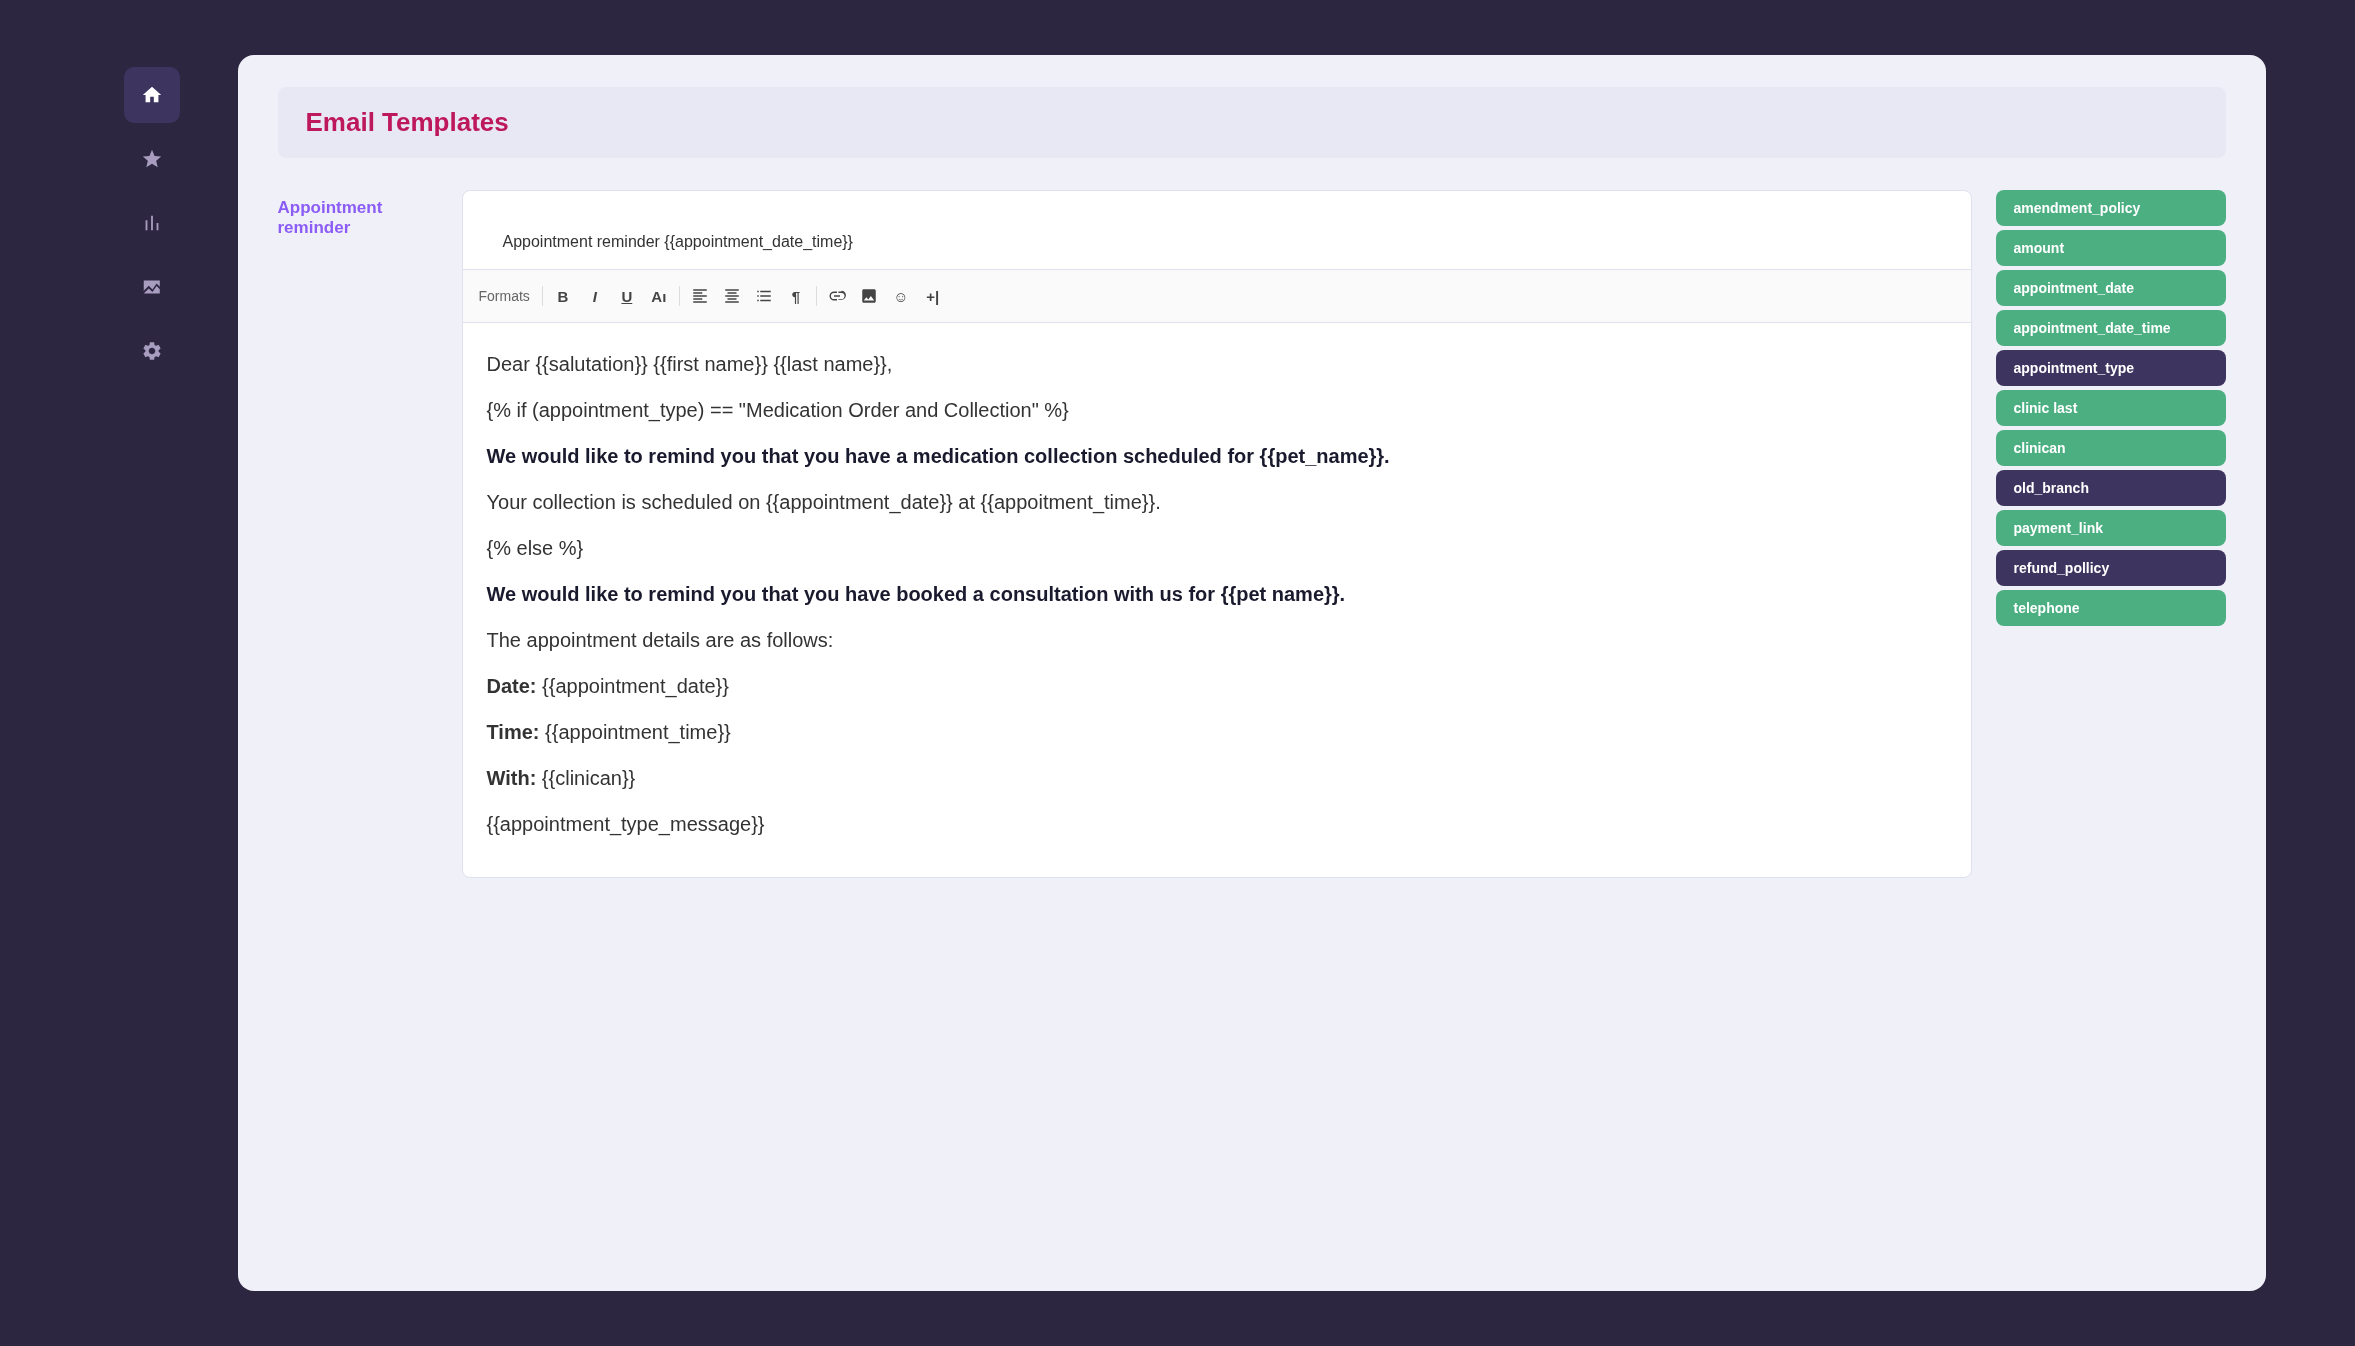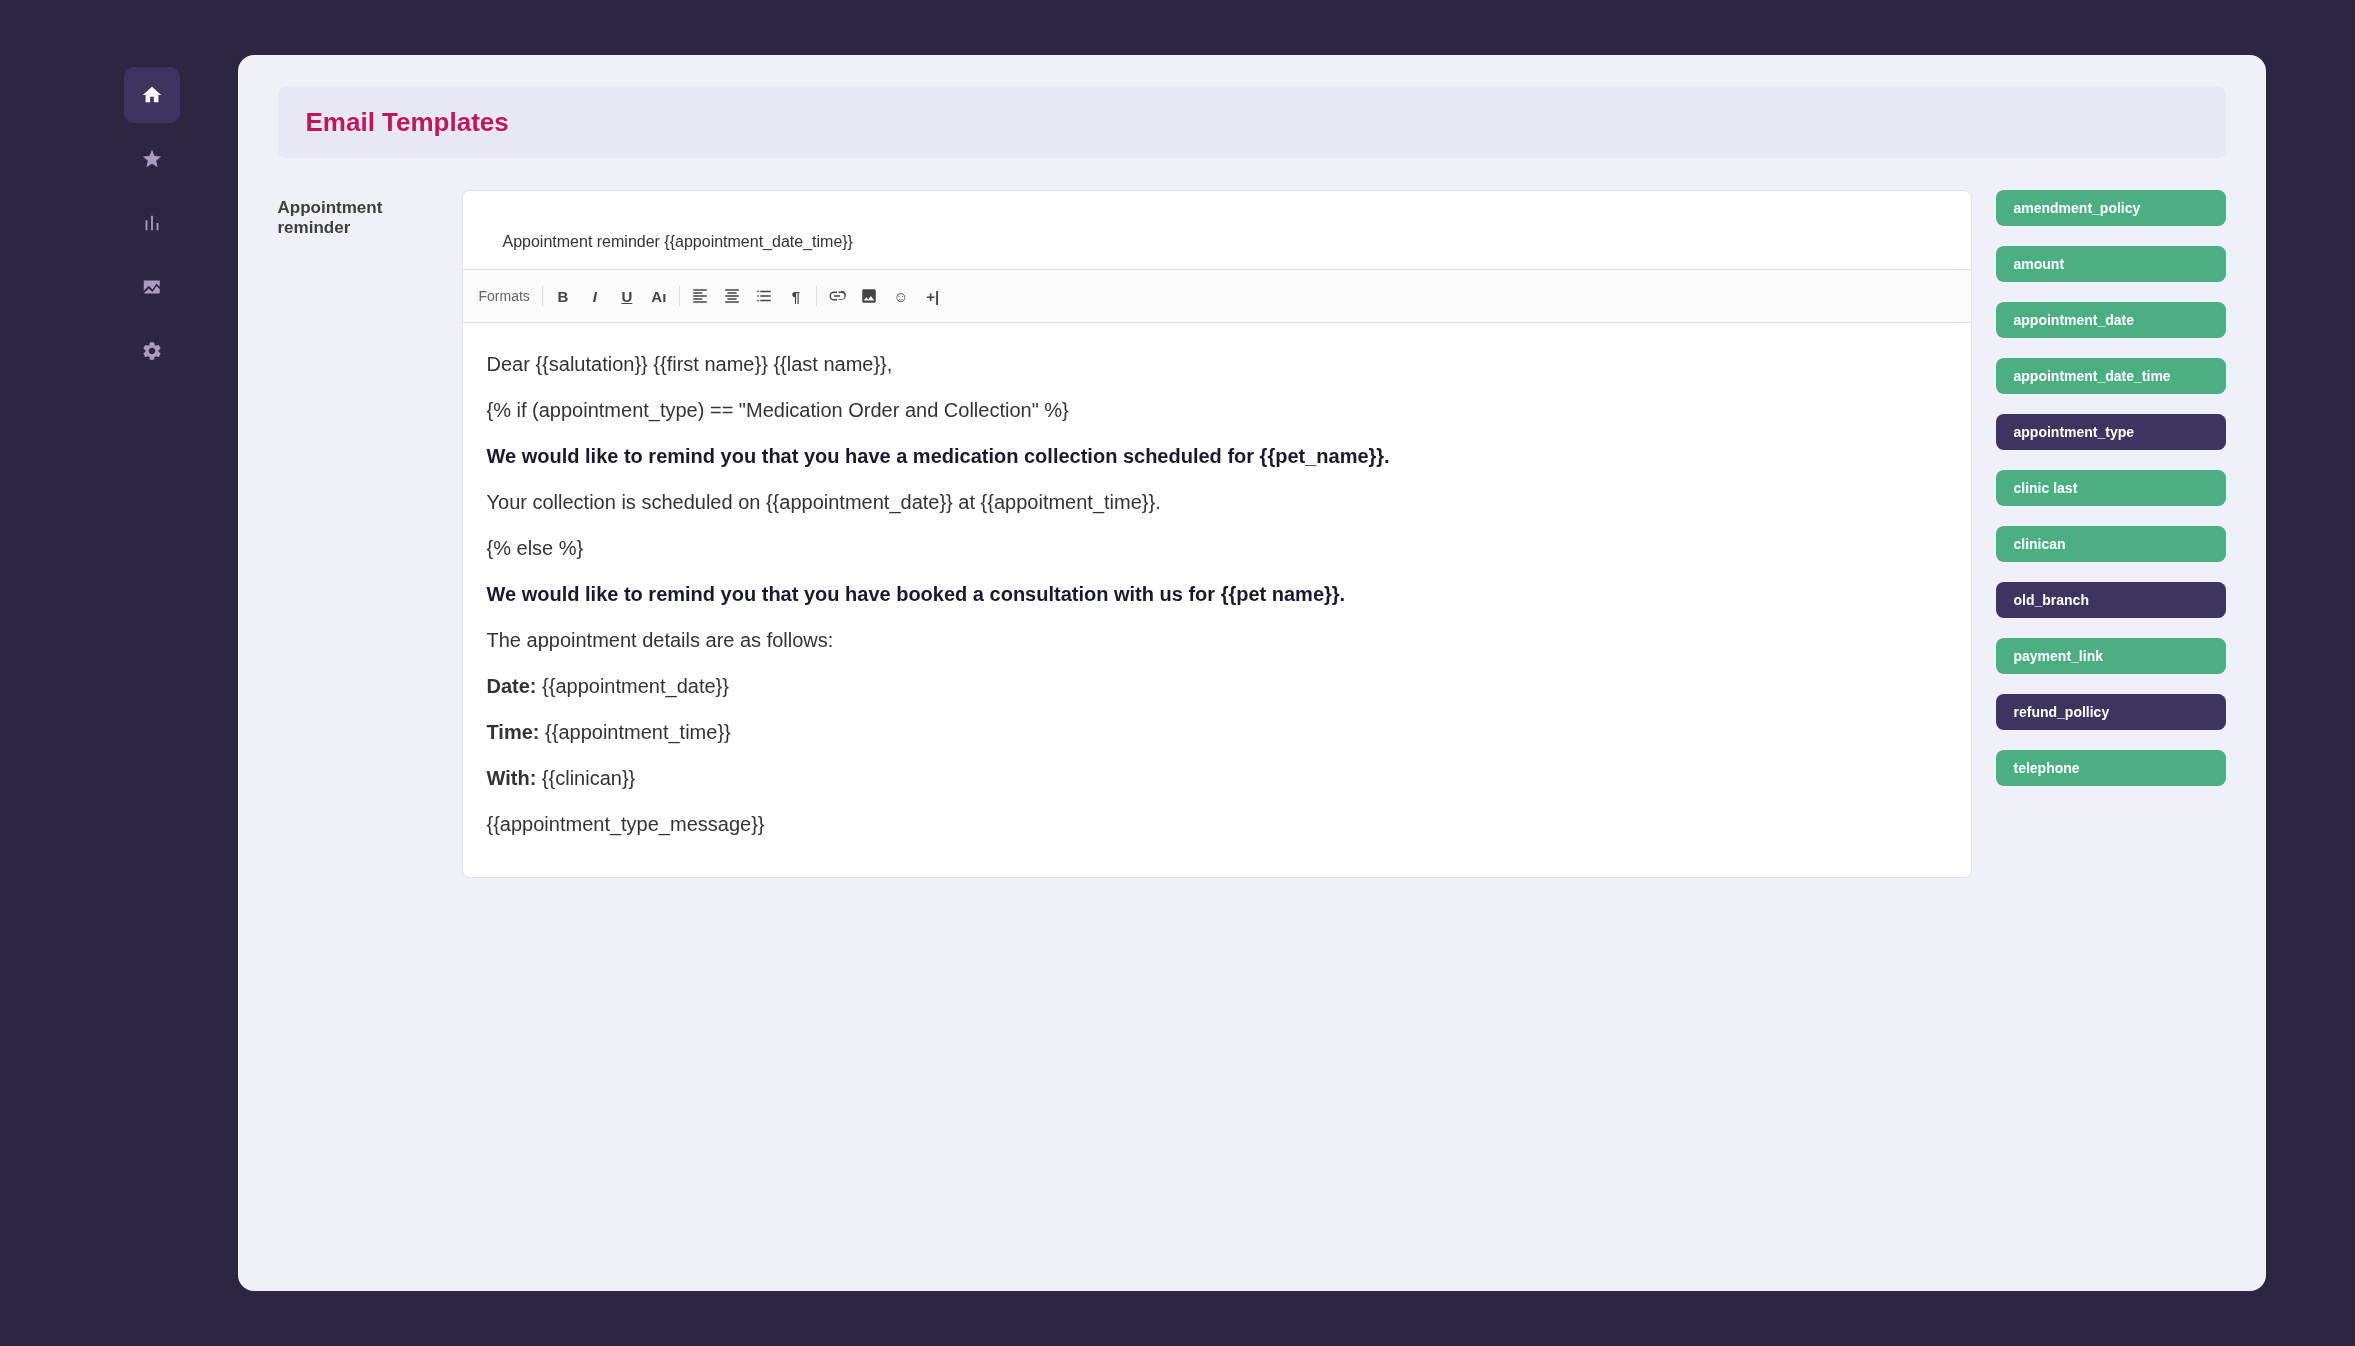--- a/index.html
+++ b/index.html
@@ -114,21 +114,21 @@
     
     .body-layout {
       display: flex;
       gap: 24px;
       align-items: flex-start;
     }
 
     .left-label {
       font-size: 17px;
       font-weight: 700;
-      color: #404040;
+      color: #8b5cf6;
       width: 160px;
       flex-shrink: 0;
       padding-top: 8px;
     }
 
     .editor-section {
       flex: 1;
       background: #fff;
       border-radius: 8px;
       border: 1px solid #e0e0ee;
@@ -199,21 +199,21 @@
     .editor-body .label-bold {
       font-weight: 700;
     }
 
     
     .tags-panel {
       width: 230px;
       flex-shrink: 0;
       display: flex;
       flex-direction: column;
-      gap: 20px;
+      gap: 4px;
     }
 
     .tag-btn {
       display: inline-block;
       padding: 10px 18px;
       border-radius: 8px;
       font-size: 14px;
       font-weight: 600;
       cursor: pointer;
       border: none;

